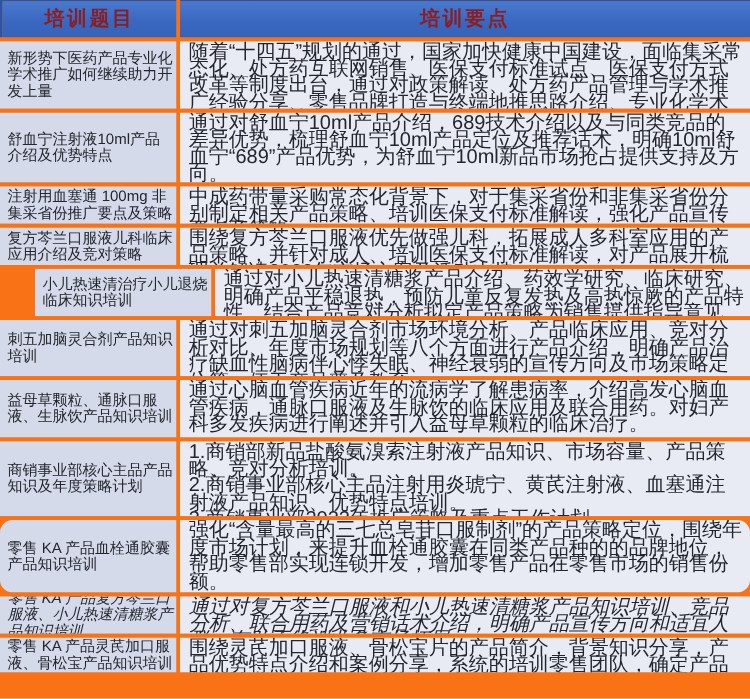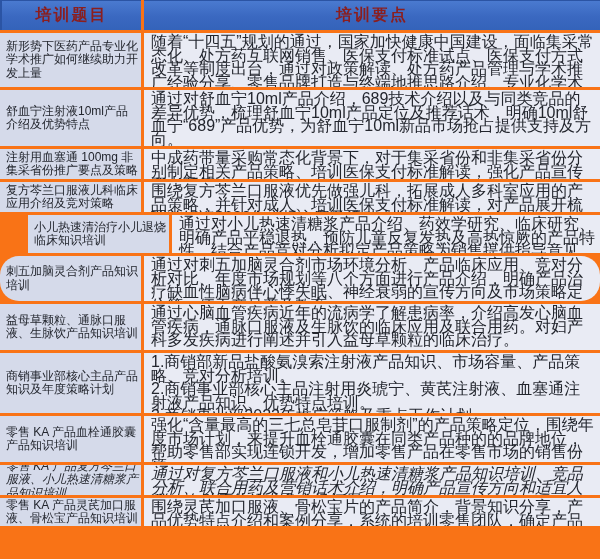--- a/index.html
+++ b/index.html
@@ -43,24 +43,24 @@
   .hcell.left  { width: 141px; border-left: 2px solid #2b54a4; }
   .hcell.right { flex: 1; }
 
   
   .row.r1  { height: 54px; }
   .row.r2  { height: 56px; }
   .row.r3  { height: 30px; }
   .row.r4  { height: 30px; }
   .row.r5  { height: 30px; }
   .row.r6  { height: 38px; padding-left: 28px; }
-  .row.r7  { height: 45px; border-radius: 19px; }
+  .row.r7  { height: 45px; }
   .row.r8  { height: 46px; }
   .row.r9  { height: 60px; }
-  .row.r10 { height: 46px; }
+  .row.r10 { height: 58px; border-radius: 10px; }
   .row.r11 { height: 30px; font-style: italic; }
   .row.r12 { height: 28px; }
 
   .tcell {
     width: 141px;
     background: #d5daea;
     color: #23262e;
     font-size: 12px;
     line-height: 13.5px;
     padding: 1px 3px 1px 6px;

